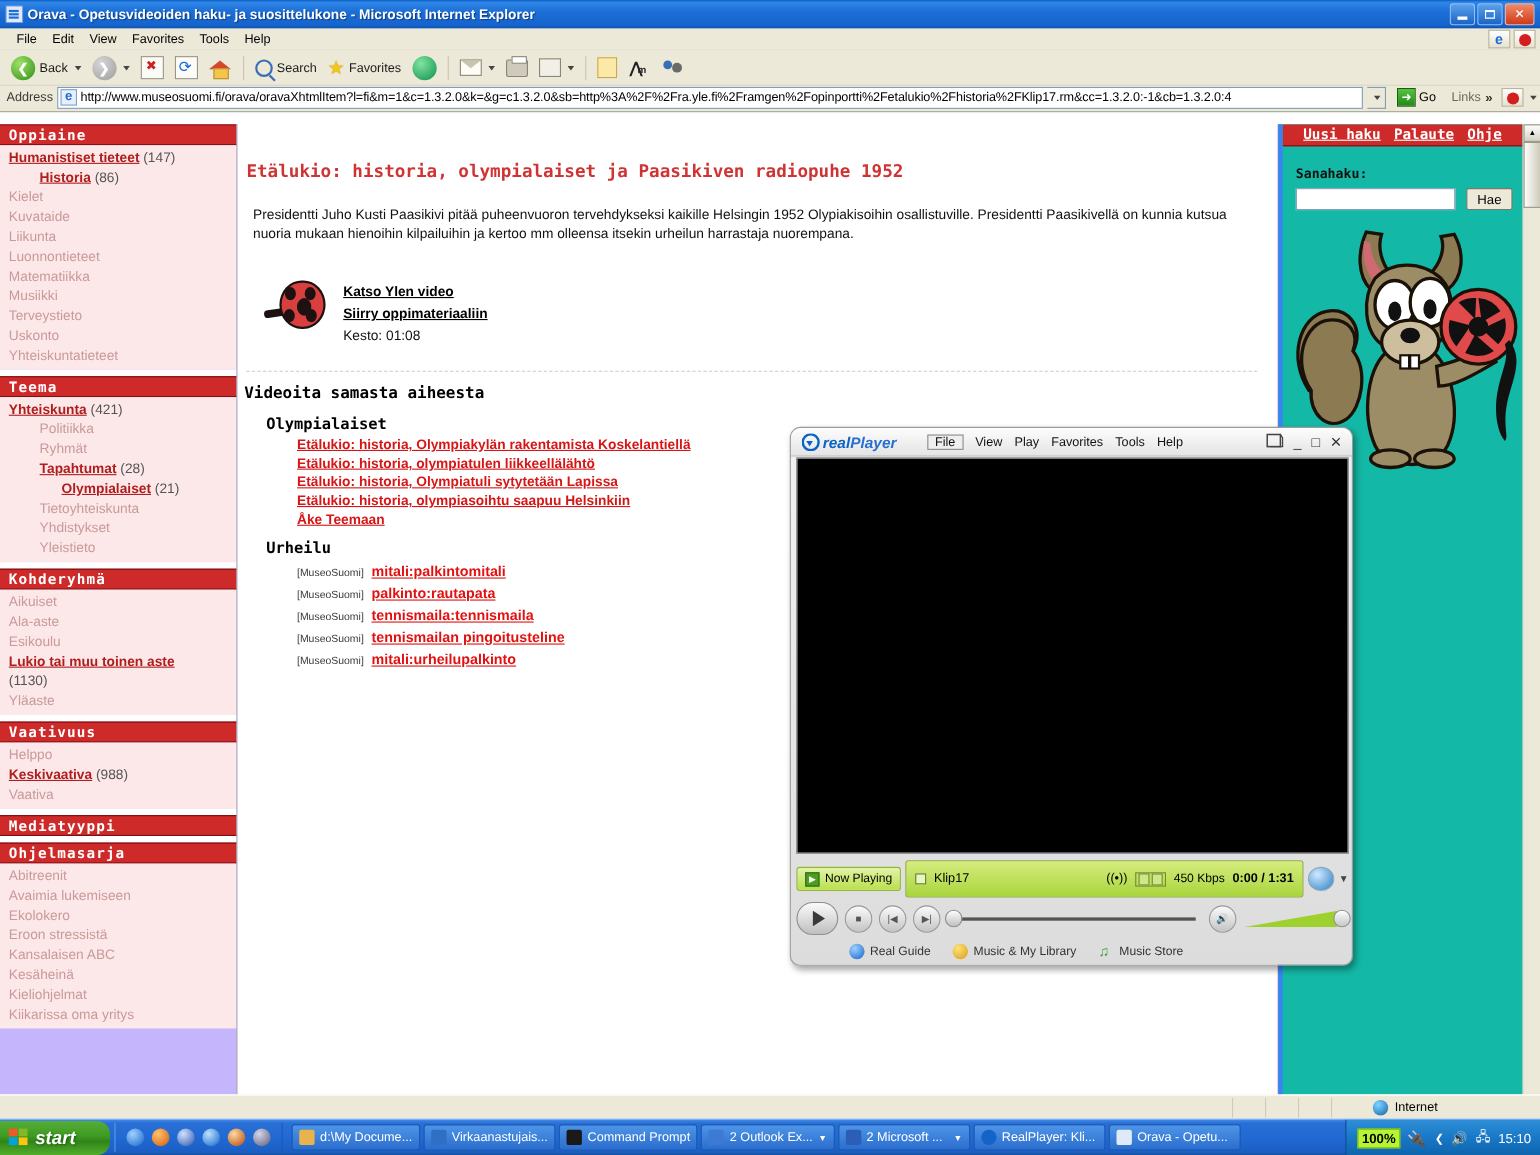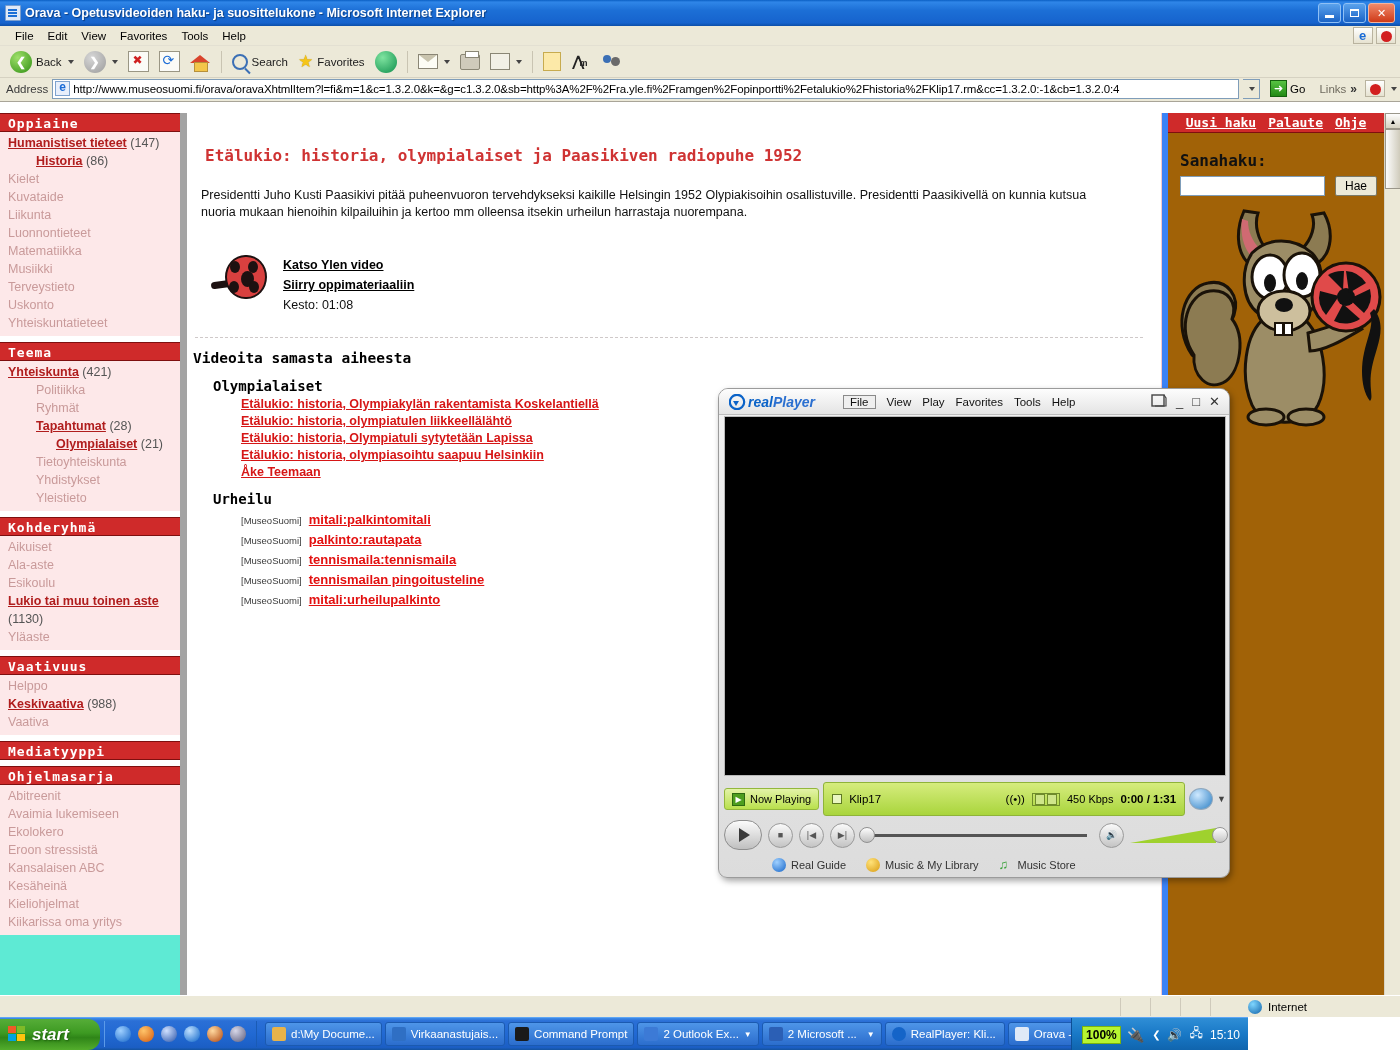--- a/index.html
+++ b/index.html
@@ -98,40 +98,40 @@
   .links-lbl{ font-size:11.5px; color:#6f6b5f; padding-left:4px;}
   .chevs{ font-size:12px; font-weight:bold; color:#333; }
 
   
   .page{ position:absolute; top:113px; left:0; width:1400px; height:882px; background:#fff; display:flex; }
   .scrollcol{ width:16px; background:#ece9d8; border-left:1px solid #d8d4c4; }
   .scroll-arrow{ width:16px;height:16px;background:linear-gradient(to bottom,#fdfdfd,#d6d2c2);border:1px solid #9a968a;display:flex;align-items:center;justify-content:center;font-size:7px;}
   .scroll-thumb{ width:16px;height:60px;background:linear-gradient(to right,#fdfdfd,#cfcbbb);border:1px solid #9a968a;}
 
   
-  .leftnav{ width:187px; background:#5eead4; border-right:7px solid #a3a3a3; position:relative; overflow:hidden; flex:none;}
+  .leftnav{ width:216px; background:#c4b5fd; border-right:1px solid #a3a3a3; position:relative; overflow:hidden; flex:none;}
   .navhdr{
     background:#cf2a2a; color:#fff; font-family:"DejaVu Sans Mono","Liberation Mono",monospace;
     font-weight:bold; font-size:13px; letter-spacing:1px; padding:2px 0 2px 8px; height:19px;
     border-top:1px solid #7e0f0f; border-bottom:1px solid #7e0f0f; line-height:15px;
   }
   .navgroup{ background:#fde8e9; padding:2px 0 4px 0; }
   .navitem{ font-size:12.5px; line-height:18px; padding-left:8px; color:#c99a9a; white-space:nowrap; }
   .navitem.lvl1{ padding-left:8px; }
   .navitem.lvl2{ padding-left:36px; }
   .navitem.lvl3{ padding-left:56px; }
   .navitem a{ color:#b01d1d; font-weight:bold; text-decoration:underline; }
   .navitem .cnt{ color:#555; font-weight:normal; }
   .navspacer{ height:6px; background:#fff; }
 
   
   .content{ flex:1; background:#fff; position:relative; overflow:hidden; border-right:1px solid #f3c9cd;}
   .ctitle{
     font-family:"DejaVu Sans Mono","Liberation Mono",monospace; color:#cf3333;
-    font-size:16px; font-weight:bold; margin:33px 0 0 18px; letter-spacing:0px;
+    font-size:16px; font-weight:bold; margin:33px 0 0 8px; letter-spacing:0px;
   }
   .cpara{ margin:22px 18px 0 14px; font-size:12.5px; line-height:17px; color:#111; max-width:910px;}
   .reelrow{ margin:34px 0 0 26px; display:flex; align-items:flex-start; gap:16px;}
   .reel{ width:54px;height:50px; position:relative; flex:none;}
   .reelbody{ position:absolute; left:12px; top:0; width:42px;height:44px;border-radius:50%/52%;
      background:#d8403f; border:2px solid #1d1111;}
   .reelbody:before{content:"";position:absolute;left:14px;top:14px;width:13px;height:16px;border-radius:50%;background:#1d1111;}
   .reelbody:after{content:"";position:absolute;left:3px;top:4px;width:10px;height:12px;border-radius:50%;background:#1d1111;
      box-shadow:18px 0 0 #1d1111, -1px 20px 0 #1d1111, 19px 20px 0 #1d1111;}
   .reeltail{position:absolute;left:-2px;top:26px;width:22px;height:7px;background:#1d1111;border-radius:4px;transform:rotate(-8deg);}
@@ -141,39 +141,39 @@
 
   .h2{ font-family:"DejaVu Sans Mono","Liberation Mono",monospace; font-size:14.5px; font-weight:bold; color:#000; margin:12px 0 0 6px;}
   .h3{ font-family:"DejaVu Sans Mono","Liberation Mono",monospace; font-size:14px; font-weight:bold; color:#000; margin:12px 0 0 26px;}
   .linkrow{ margin:3px 0 0 54px; font-size:12.5px; }
   .linkrow a{ color:#d61616; font-weight:bold; text-decoration:underline; }
   .msrow{ margin:5px 0 0 54px; font-size:12.5px; display:flex; align-items:baseline; gap:7px;}
   .mstag{ color:#3a3a3a; font-size:9.5px; }
   .msrow a{ color:#e31010; font-weight:bold; text-decoration:underline; font-size:13px;}
 
   
-  .rightnav{ width:222px; background:#a16207; position:relative; flex:none; overflow:hidden; border-left:6px solid #3b82f6;}
+  .rightnav{ width:222px; background:#14b8a6; position:relative; flex:none; overflow:hidden; border-left:4px solid #3b82f6;}
   .rn-hdr{ background:#cf2a2a; height:20px; display:flex; align-items:center; justify-content:center; gap:12px;
     font-family:"DejaVu Sans Mono","Liberation Mono",monospace; font-size:13px; font-weight:bold; border-bottom:1px solid #7e0f0f;}
   .rn-hdr a{ color:#fff; text-decoration:underline;}
-  .rn-lbl{ font-family:"DejaVu Sans Mono","Liberation Mono",monospace; font-weight:bold; font-size:16px; color:#111; margin:18px 0 0 12px;}
+  .rn-lbl{ font-family:"DejaVu Sans Mono","Liberation Mono",monospace; font-weight:bold; font-size:12px; color:#111; margin:18px 0 0 12px;}
   .rn-search{ display:flex; align-items:center; gap:10px; margin:6px 0 0 12px;}
   .rn-input{ width:145px;height:20px;background:#fff;border:1px solid #7f9db9; }
   .rn-btn{ padding:2px 9px; background:#ece9d8; border:1px solid #7a7a6a; font-size:12px; border-radius:2px;text-align:center;}
 
   
   .squirrel{ position:absolute; left:6px; top:92px; width:210px; height:240px;}
   .status{ position:absolute; left:0; top:995px; width:1400px; height:22px; background:#ece9d8;
     border-top:1px solid #fff; display:flex; align-items:center; font-size:11.5px; }
   .status .cell{ height:18px; border-left:1px solid #cfcabb; }
   .status .zone{ position:absolute; left:1248px; display:flex; align-items:center; gap:6px;}
   .globe-sm{width:14px;height:14px;border-radius:50%;background:radial-gradient(circle at 35% 30%,#7fd6ff,#1262a8);}
 
   
-  .taskbar{ position:absolute; left:0; top:1017px; width:1248px; height:33px;
+  .taskbar{ position:absolute; left:0; top:1017px; width:1400px; height:33px;
     background:linear-gradient(to bottom,#3f8ce8 0%,#2b6fd6 9%,#2169d3 50%,#1b5ec4 92%,#14539f 100%);
     border-top:1px solid #5ea6f5; display:flex; align-items:center;}
   .startbtn{ height:31px; width:100px; margin:1px 0 0 0;
     background:linear-gradient(to bottom,#56ad38 0%,#3d9a22 45%,#2f8518 60%,#53ad2c 100%);
     border-top-right-radius:12px;border-bottom-right-radius:12px;
     display:flex; align-items:center; gap:6px; padding-left:8px; color:#fff;
     font-weight:bold; font-style:italic; font-size:17px; text-shadow:1px 1px 2px #1d5e0c;}
   .winflag{ width:18px;height:17px;position:relative;}
   .winflag i{ position:absolute;width:8px;height:7px;display:block;}
   .winflag i:nth-child(1){left:0;top:0;background:#f05a28;}

